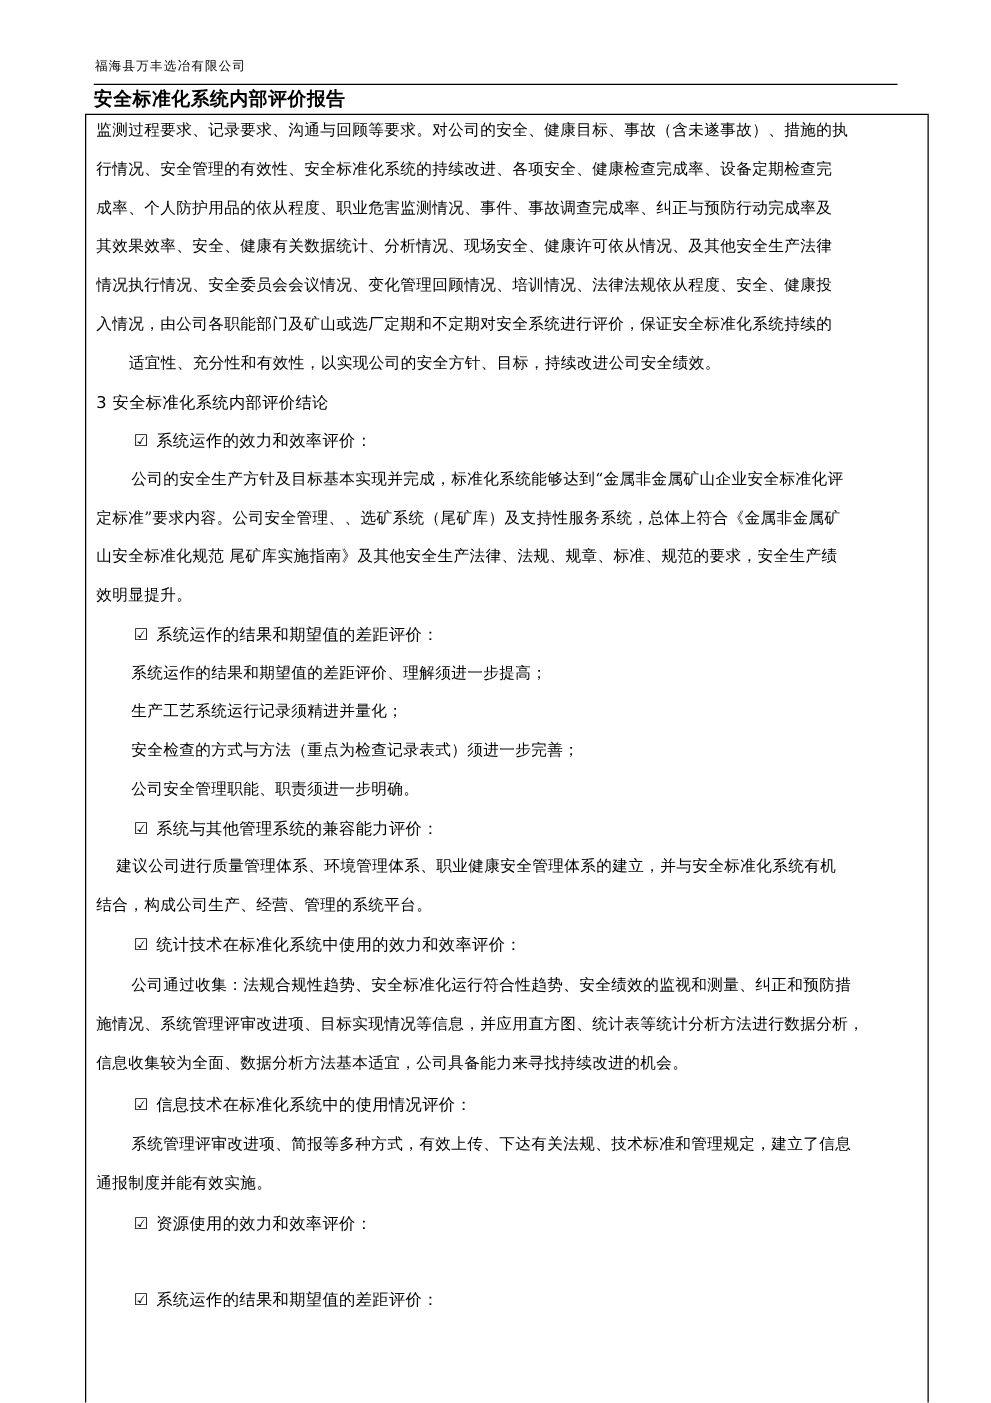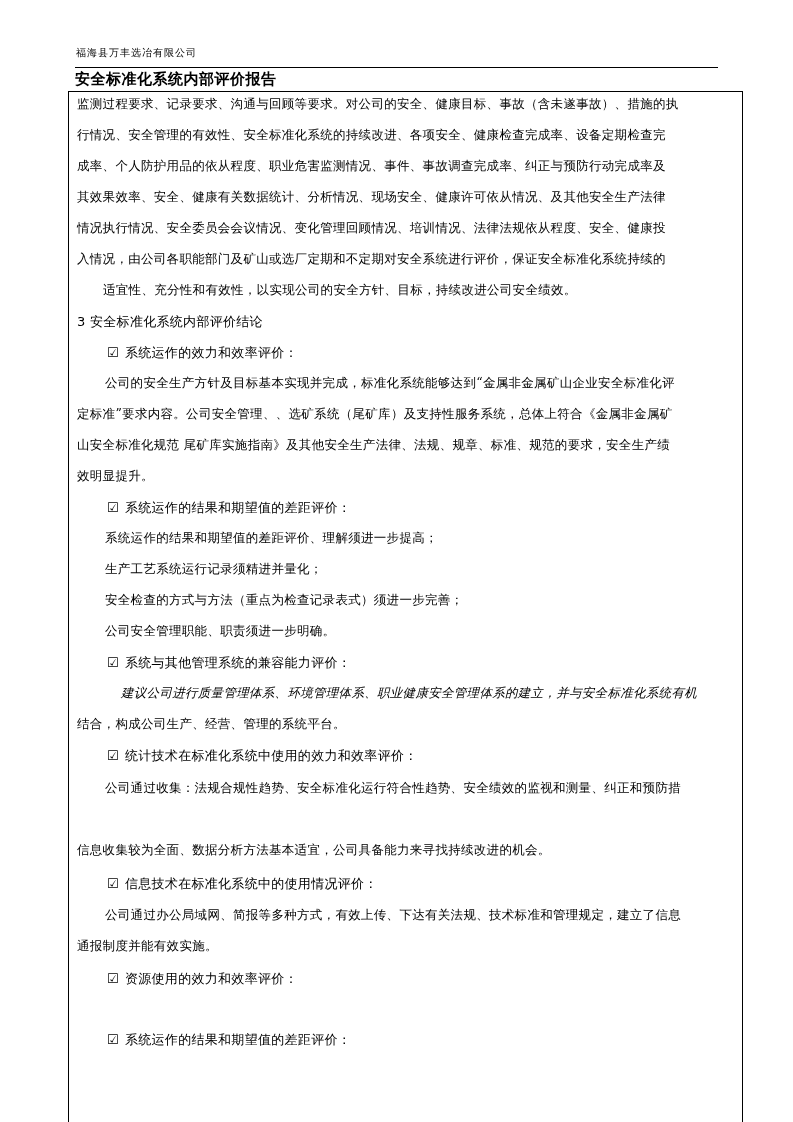--- a/index.html
+++ b/index.html
@@ -38,27 +38,28 @@
   <div class="line" style="top:345px;">山安全标准化规范   尾矿库实施指南》及其他安全生产法律、法规、规章、标准、规范的要求，安全生产绩</div>
   <div class="line" style="top:376px;">效明显提升。</div>
 
   <div class="line head" style="top:407px; left:38px;"><span class="chk">☑</span><span>系统运作的结果和期望值的差距评价：</span></div>
   <div class="line" style="top:438px; left:36px;">系统运作的结果和期望值的差距评价、理解须进一步提高；</div>
   <div class="line" style="top:500px; left:36px;">安全检查的方式与方法（重点为检查记录表式）须进一步完善；</div>
   <div class="line" style="top:469px; left:36px;">生产工艺系统运行记录须精进并量化；</div>
   <div class="line" style="top:531px; left:36px;">公司安全管理职能、职责须进一步明确。</div>
 
   <div class="line head" style="top:562px; left:38px;"><span class="chk">☑</span><span>系统与其他管理系统的兼容能力评价：</span></div>
-  <div class="line" style="top:593px; left:52px;font-style:italic;">建议公司进行质量管理体系、环境管理体系、职业健康安全管理体系的建立，并与安全标准化系统有机</div>
+  <div class="line" style="top:593px; left:24px;">建议公司进行质量管理体系、环境管理体系、职业健康安全管理体系的建立，并与安全标准化系统有机</div>
   <div class="line" style="top:624px;">结合，构成公司生产、经营、管理的系统平台。</div>
 
   <div class="line head" style="top:655px; left:38px;"><span class="chk">☑</span><span>统计技术在标准化系统中使用的效力和效率评价：</span></div>
   <div class="line" style="top:688px; left:36px;">公司通过收集：法规合规性趋势、安全标准化运行符合性趋势、安全绩效的监视和测量、纠正和预防措</div>
+  <div class="line" style="top:719px;">施情况、系统管理评审改进项、目标实现情况等信息，并应用直方图、统计表等统计分析方法进行数据分析，</div>
   <div class="line" style="top:750px;">信息收集较为全面、数据分析方法基本适宜，公司具备能力来寻找持续改进的机会。</div>
 
   <div class="line head" style="top:783px; left:38px;"><span class="chk">☑</span><span>信息技术在标准化系统中的使用情况评价：</span></div>
-  <div class="line" style="top:815px; left:36px;">公司通过办公局域网、简报等多种方式，有效上传、下达有关法规、技术标准和管理规定，建立了信息</div>
+  <div class="line" style="top:815px; left:36px;">系统管理评审改进项、简报等多种方式，有效上传、下达有关法规、技术标准和管理规定，建立了信息</div>
   <div class="line" style="top:846px;">通报制度并能有效实施。</div>
 
   <div class="line head" style="top:878px; left:38px;"><span class="chk">☑</span><span>资源使用的效力和效率评价：</span></div>
 
   <div class="line head" style="top:939px; left:38px;"><span class="chk">☑</span><span>系统运作的结果和期望值的差距评价：</span></div>
 </div>
 
 </body></html>

